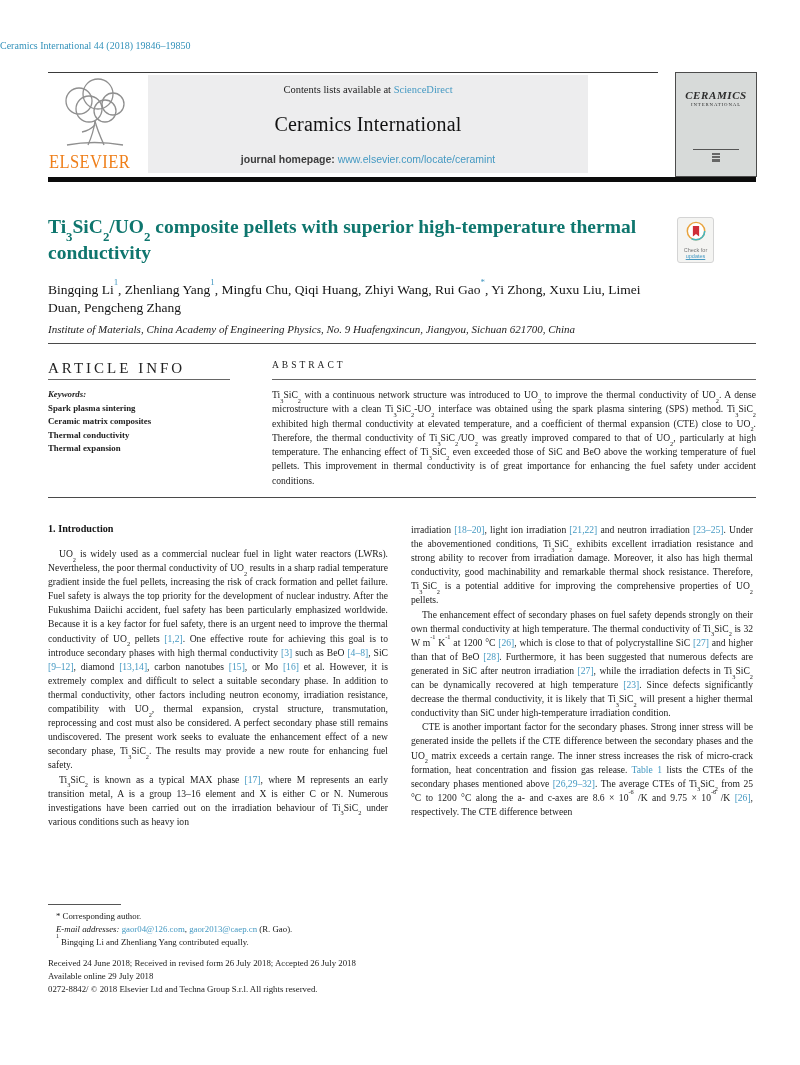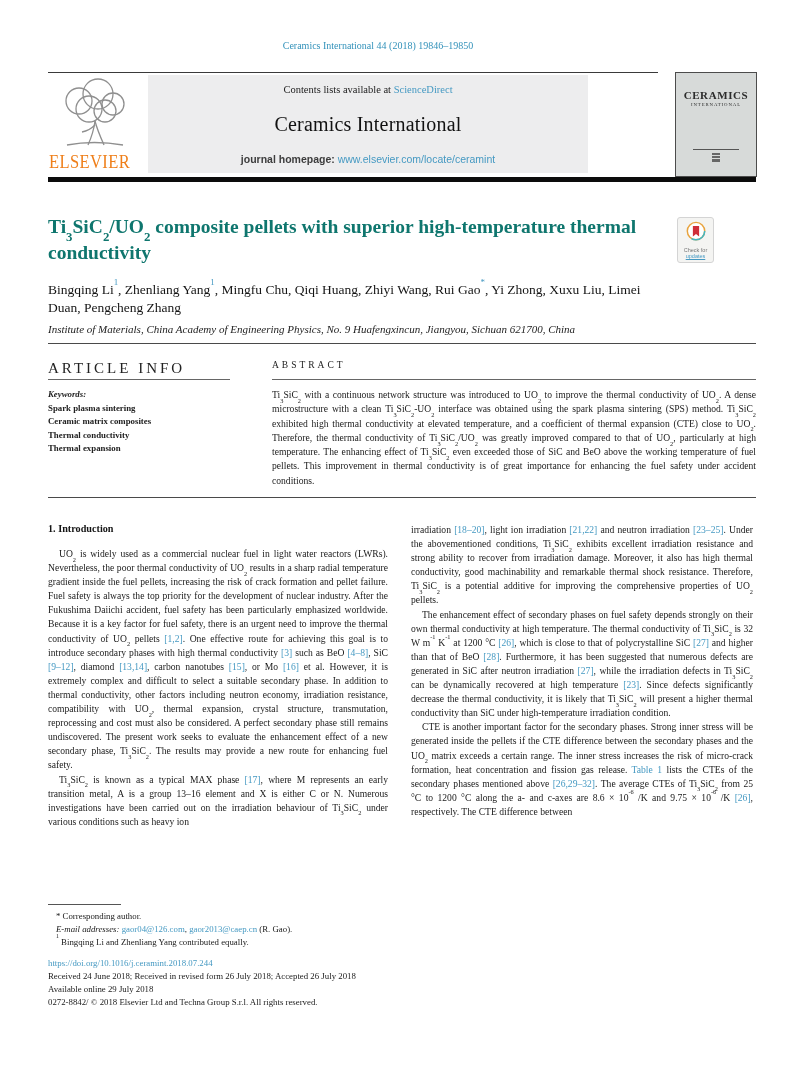--- a/index.html
+++ b/index.html
@@ -5,41 +5,41 @@
   * { margin:0; padding:0; box-sizing:border-box; }
   html,body { background:#ffffff; }
   body { font-family:"Liberation Serif", serif; color:#1c1c1c; }
   .page { position:relative; width:800px; height:1065px; background:#fff; overflow:hidden; }
 
   .lnk { color:#4599c2; }
   sup { font-size:.66em; position:relative; top:-.45em; line-height:0; }
   sub { font-size:.66em; position:relative; top:.28em; line-height:0; }
   .it { font-style:italic; }
 
-  .citation { position:absolute; top:40px; left:0; width:756px; text-align:center;
+  .citation { position:absolute; top:40px; left:0; width:756px; text-align:left;
               font-size:10px; color:#3392ba; }
 
   .rule-top { position:absolute; top:72px; left:48px; width:610px; height:1px; background:#3a3a3a; }
 
   .logo-box { position:absolute; top:75px; left:49px; width:97px; height:98px; background:#fff;
               display:flex; flex-direction:column; align-items:flex-start; justify-content:flex-end; }
   .elsevier-word { font-size:16.5px; color:#ef7f1a; letter-spacing:.4px; transform:scaleY(1.08);
                    font-weight:500; }
 
   .banner { position:absolute; top:75px; left:148px; width:440px; height:98px; background:#ededee;
             display:flex; flex-direction:column; align-items:center; justify-content:space-between;
             padding:9px 0 8px 0; }
   .banner-line1 { font-size:10.5px; color:#222; }
   .banner-title { font-size:20px; color:#111; letter-spacing:.2px; }
   .banner-homepage { font-family:"Liberation Sans", sans-serif; font-size:10.5px; font-weight:bold; color:#3d3d3d; }
   .banner-homepage .lnk { font-weight:normal; }
 
   .cover-box { position:absolute; top:72px; left:675px; width:82px; height:105px; background:#d7dad9;
                border:1px solid #4c4c4c; display:flex; flex-direction:column; align-items:center; }
-  .cover-title { margin-top:16px; font-size:11px; font-weight:bold; color:#2c2c2c; letter-spacing:.6px; }
+  .cover-title { margin-top:16px; font-size:11px; font-weight:bold; color:#2c2c2c; letter-spacing:.6px;font-style:italic; }
   .cover-sub { font-size:4.8px; color:#2c2c2c; letter-spacing:.9px; margin-top:1px; }
   .cover-rule { margin-top:42px; width:46px; height:1px; background:#555; }
   .cover-emblem { margin-top:3px; width:8px; height:9px;
                   background:linear-gradient(#666 2px, #d7dad9 2px, #d7dad9 3px, #666 3px, #666 5px, #d7dad9 5px, #d7dad9 6px, #666 6px); }
 
   .rule-thick { position:absolute; top:177px; left:48px; width:708px; height:5px; background:#0c0c0c; }
 
   .article-title { position:absolute; top:214px; left:48px; width:610px; font-size:19.5px;
                    line-height:26px; color:#0f766e; }
   .crossmark { position:absolute; top:217px; left:677px; width:37px; height:46px; background:#f4f4f2;
@@ -175,19 +175,18 @@
   <div class="fn-rule"></div>
   <div class="footnotes">
     <div class="fn">* Corresponding author.</div>
     <div class="fn">
       <span class="it">E-mail addresses:</span><span> <span class="lnk">gaor04@126.com</span>, <span class="lnk">gaor2013@caep.cn</span> (R. Gao).</span>
     </div>
     <div class="fn"><sup>1</sup> Bingqing Li and Zhenliang Yang contributed equally.</div>
   </div>
 
   <div class="pubinfo">
-    <div class="lnk">https://doi.org/10.1016/j.ceramint.2018.07.244</div>
     <div>Received 24 June 2018; Received in revised form 26 July 2018; Accepted 26 July 2018</div>
     <div>Available online 29 July 2018</div>
     <div>0272-8842/ © 2018 Elsevier Ltd and Techna Group S.r.l. All rights reserved.</div>
   </div>
 
 </div>
 
 </body></html>

